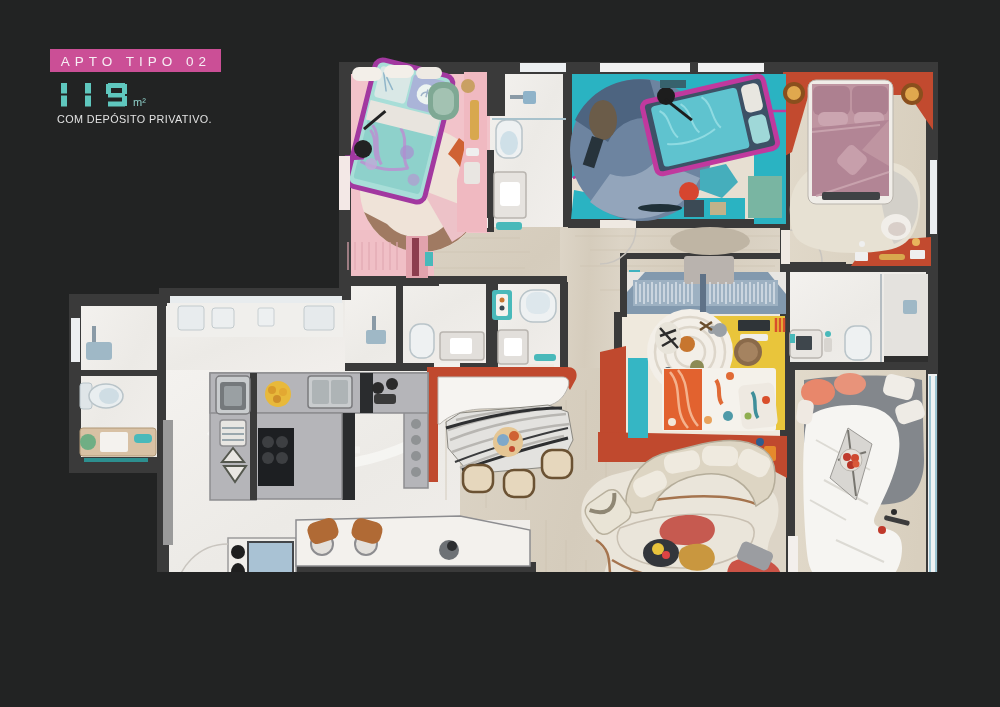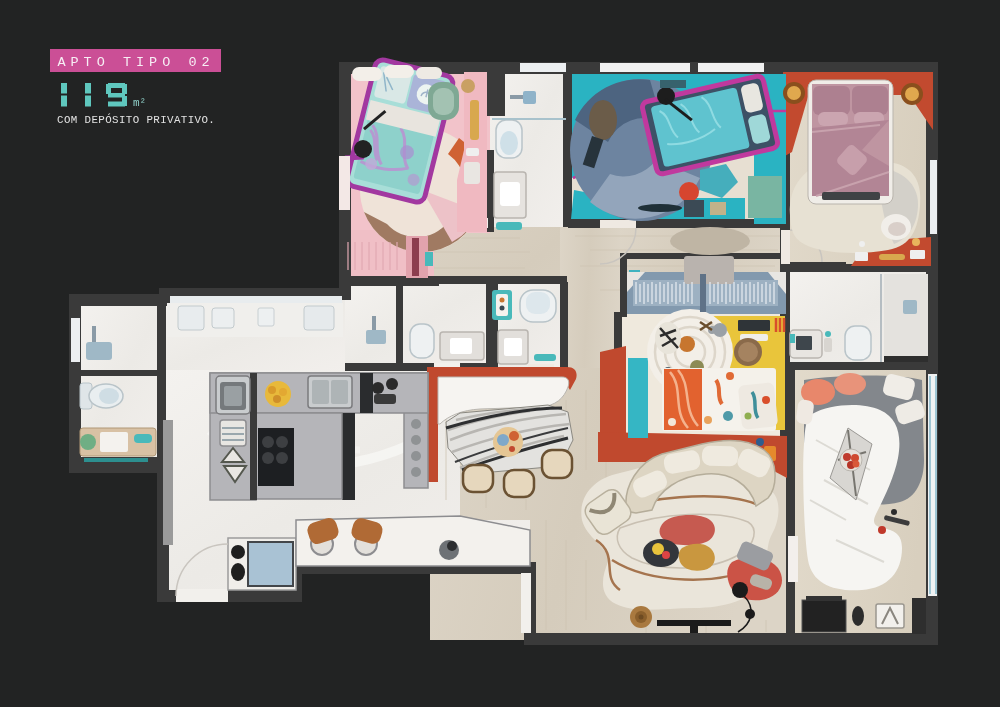--- a/index.html
+++ b/index.html
@@ -1,17 +1,17 @@
 <!DOCTYPE html>
 <html><head>
 <meta charset="utf-8">
 <style>
   html,body{margin:0;padding:0;background:#222323;}
-  .page{position:relative;width:1000px;height:707px;background:#222323;overflow:hidden;
-        font-family:Liberation Mono, monospace;}
+  .page{position:relative;width:1000px;height:572px;background:#222323;overflow:hidden;
+        font-family:Liberation Sans, sans-serif;}
   svg{position:absolute;left:0;top:0;}
 </style>
 </head>
 <body>
 <div class="page">
 <svg width="1000" height="707" viewBox="0 0 1000 707">
 <defs>
   <linearGradient id="marble" x1="0" y1="0" x2="1" y2="1">
     <stop offset="0" stop-color="#f4f2ef"></stop>
           <stop offset="0.5" stop-color="#eceae6"></stop>

